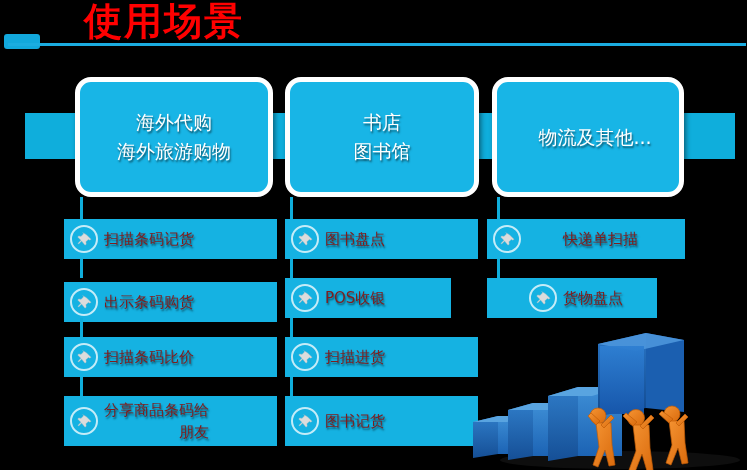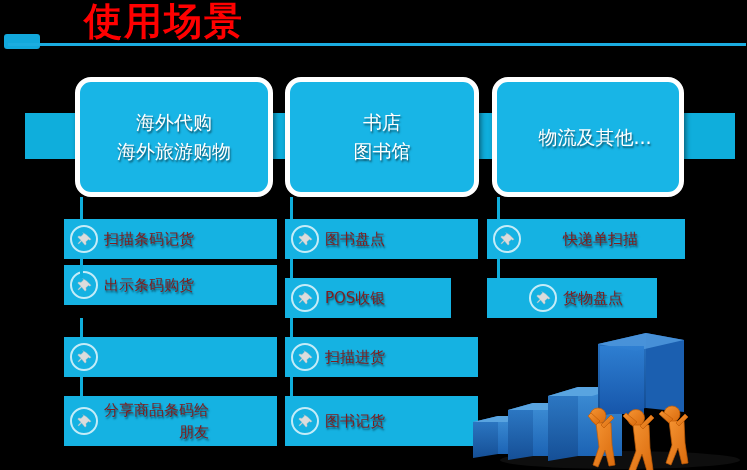--- a/index.html
+++ b/index.html
@@ -134,21 +134,21 @@
         <span class="pin-circle">
           <svg width="16" height="16" viewBox="0 0 24 24">
               <g fill="#DCDCDC" stroke="#BFBFBF" stroke-width="0.6">
                 <path d="M14.5 2.5l7 7-2.2 1.2-1.5-1.5-4.1 4.1.6 3.3-1.6 1.6L7.4 12 3 16.4l-.9-.9L6.5 11 1.6 6.1 3.2 4.5l3.3.6 4.1-4.1-1.5-1.5z" transform="translate(1,3)"></path>
               </g>
             </svg>
         </span>
       </span>
       <span class="item-label">扫描条码记货</span>
     </div>
-    <div class="item" style="top:265px;height:40px;width:213px;text-align:center;">
+    <div class="item" style="top:282px;height:40px;width:213px;text-align:center;">
       <span class="pin-wrap">
         <span class="pin-circle">
           <svg width="16" height="16" viewBox="0 0 24 24">
               <g fill="#DCDCDC" stroke="#BFBFBF" stroke-width="0.6">
                 <path d="M14.5 2.5l7 7-2.2 1.2-1.5-1.5-4.1 4.1.6 3.3-1.6 1.6L7.4 12 3 16.4l-.9-.9L6.5 11 1.6 6.1 3.2 4.5l3.3.6 4.1-4.1-1.5-1.5z" transform="translate(1,3)"></path>
               </g>
             </svg>
         </span>
       </span>
       <span class="item-label">出示条码购货</span>
@@ -156,20 +156,21 @@
     <div class="item" style="top:337px;height:40px;width:213px;">
       <span class="pin-wrap">
         <span class="pin-circle">
           <svg width="16" height="16" viewBox="0 0 24 24">
               <g fill="#DCDCDC" stroke="#BFBFBF" stroke-width="0.6">
                 <path d="M14.5 2.5l7 7-2.2 1.2-1.5-1.5-4.1 4.1.6 3.3-1.6 1.6L7.4 12 3 16.4l-.9-.9L6.5 11 1.6 6.1 3.2 4.5l3.3.6 4.1-4.1-1.5-1.5z" transform="translate(1,3)"></path>
               </g>
             </svg>
         </span>
       </span>
+      <span class="item-label">扫描条码比价</span>
     </div>
     <div class="item" style="top:396px;height:50px;width:213px;text-align:right;">
       <span class="pin-wrap">
         <span class="pin-circle">
           <svg width="16" height="16" viewBox="0 0 24 24">
               <g fill="#DCDCDC" stroke="#BFBFBF" stroke-width="0.6">
                 <path d="M14.5 2.5l7 7-2.2 1.2-1.5-1.5-4.1 4.1.6 3.3-1.6 1.6L7.4 12 3 16.4l-.9-.9L6.5 11 1.6 6.1 3.2 4.5l3.3.6 4.1-4.1-1.5-1.5z" transform="translate(1,3)"></path>
               </g>
             </svg>
         </span>

